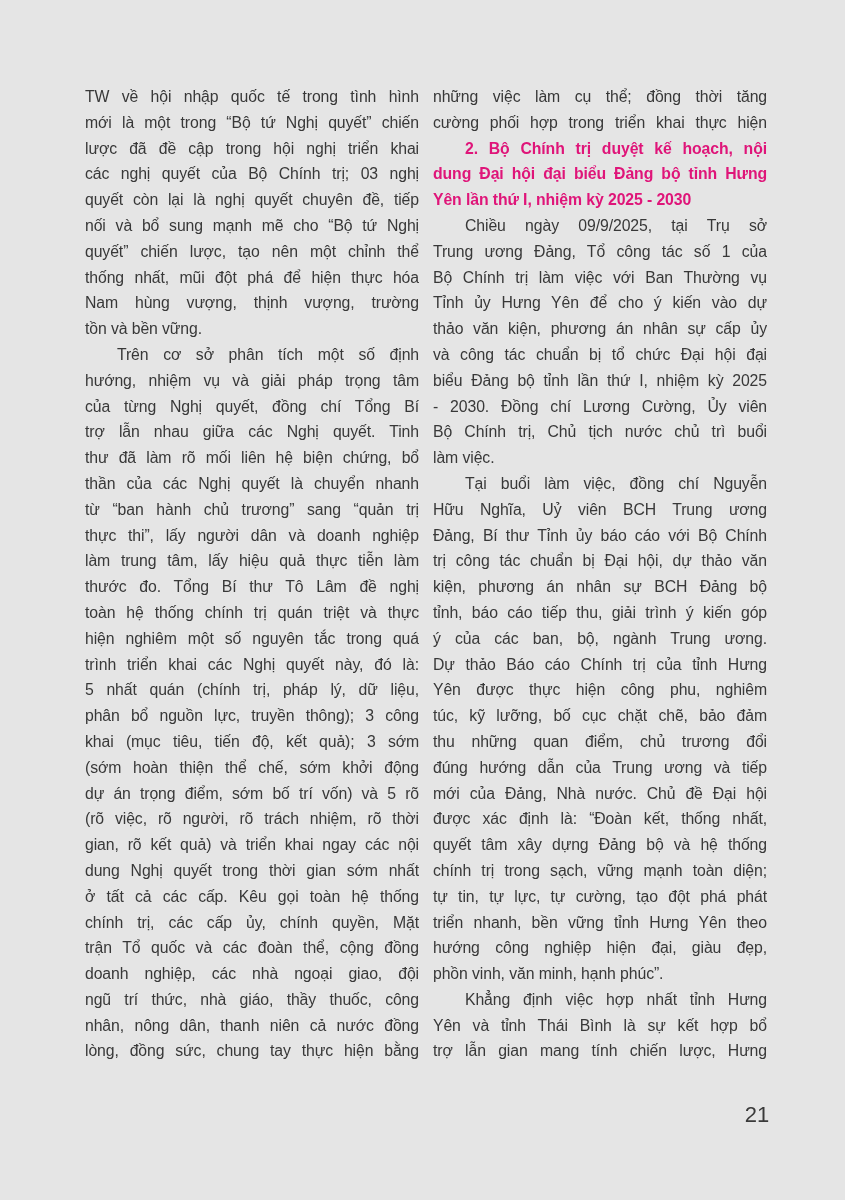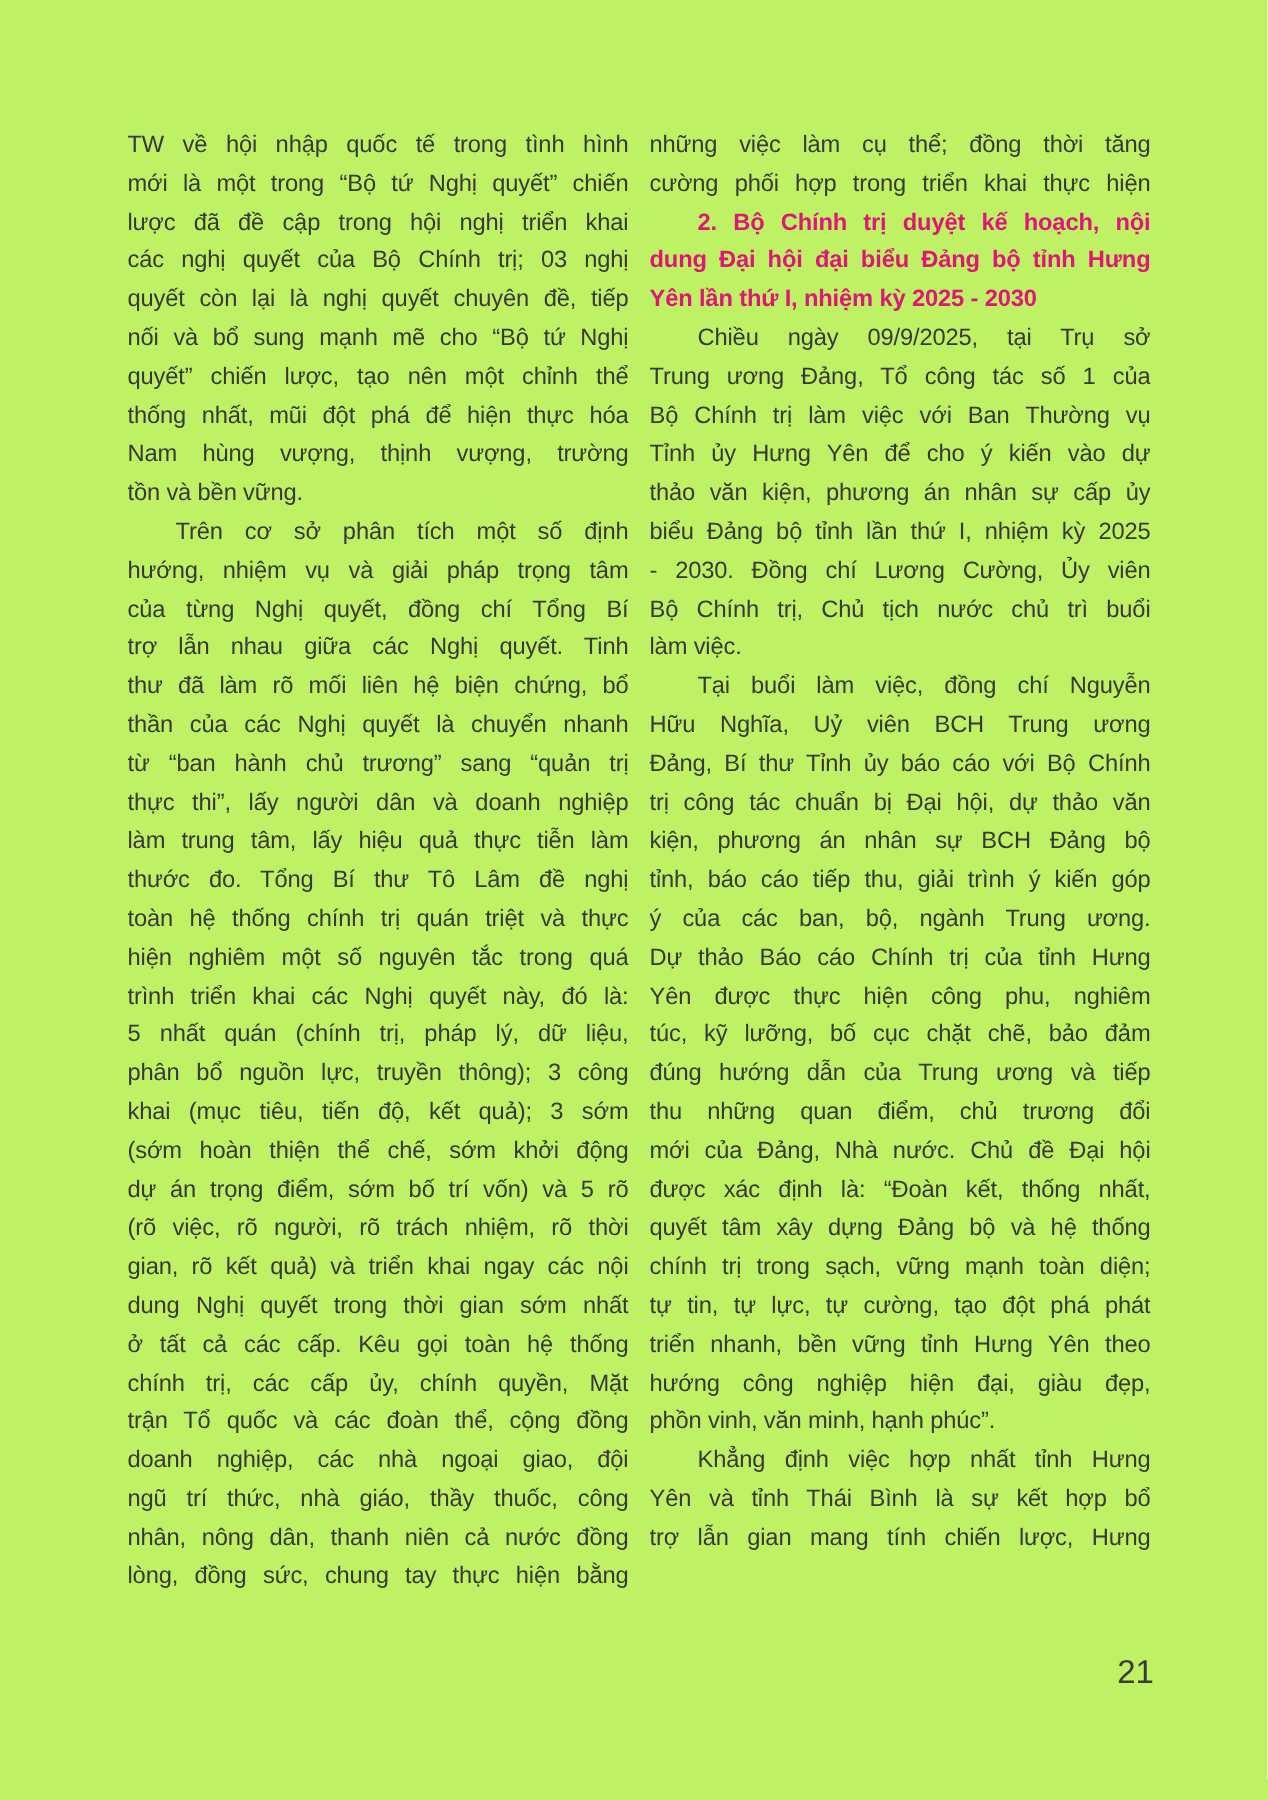--- a/index.html
+++ b/index.html
@@ -4,21 +4,21 @@
 <style>
   html, body {
     margin: 0;
     padding: 0;
     background: #ffffff;
   }
   #page {
     position: relative;
     width: 845px;
     height: 1200px;
-    background: #bef264;
+    background: #e5e5e5;
     overflow: hidden;
     font-family: "Liberation Sans", sans-serif;
   }
   .columns {
     position: absolute;
     left: 85px;
     top: 84px;
     display: flex;
     gap: 14px;
   }
@@ -105,36 +105,37 @@
         <div class="line body">những việc làm cụ thể; đồng thời tăng</div>
         <div class="line body">cường phối hợp trong triển khai thực hiện</div>
         <div class="line heading indent" style="color: rgb(223, 21, 121);">2. Bộ Chính trị duyệt kế hoạch, nội</div>
         <div class="line heading" style="color: rgb(223, 21, 121);">dung Đại hội đại biểu Đảng bộ tỉnh Hưng</div>
         <div class="line heading endline" style="color: rgb(223, 21, 121);">Yên lần thứ I, nhiệm kỳ 2025 - 2030</div>
         <div class="line body indent">Chiều ngày 09/9/2025, tại Trụ sở</div>
         <div class="line body">Trung ương Đảng, Tổ công tác số 1 của</div>
         <div class="line body">Bộ Chính trị làm việc với Ban Thường vụ</div>
         <div class="line body">Tỉnh ủy Hưng Yên để cho ý kiến vào dự</div>
         <div class="line body">thảo văn kiện, phương án nhân sự cấp ủy</div>
+        <div class="line body">và công tác chuẩn bị tổ chức Đại hội đại</div>
         <div class="line body">biểu Đảng bộ tỉnh lần thứ I, nhiệm kỳ 2025</div>
         <div class="line body">- 2030. Đồng chí Lương Cường, Ủy viên</div>
         <div class="line body">Bộ Chính trị, Chủ tịch nước chủ trì buổi</div>
         <div class="line body endline">làm việc.</div>
         <div class="line body indent">Tại buổi làm việc, đồng chí Nguyễn</div>
         <div class="line body">Hữu Nghĩa, Uỷ viên BCH Trung ương</div>
         <div class="line body">Đảng, Bí thư Tỉnh ủy báo cáo với Bộ Chính</div>
         <div class="line body">trị công tác chuẩn bị Đại hội, dự thảo văn</div>
         <div class="line body">kiện, phương án nhân sự BCH Đảng bộ</div>
         <div class="line body">tỉnh, báo cáo tiếp thu, giải trình ý kiến góp</div>
         <div class="line body">ý của các ban, bộ, ngành Trung ương.</div>
         <div class="line body">Dự thảo Báo cáo Chính trị của tỉnh Hưng</div>
         <div class="line body">Yên được thực hiện công phu, nghiêm</div>
         <div class="line body">túc, kỹ lưỡng, bố cục chặt chẽ, bảo đảm</div>
+        <div class="line body">thu những quan điểm, chủ trương đổi</div>
         <div class="line body">đúng hướng dẫn của Trung ương và tiếp</div>
-        <div class="line body">thu những quan điểm, chủ trương đổi</div>
         <div class="line body">mới của Đảng, Nhà nước. Chủ đề Đại hội</div>
         <div class="line body">được xác định là: “Đoàn kết, thống nhất,</div>
         <div class="line body">quyết tâm xây dựng Đảng bộ và hệ thống</div>
         <div class="line body">chính trị trong sạch, vững mạnh toàn diện;</div>
         <div class="line body">tự tin, tự lực, tự cường, tạo đột phá phát</div>
         <div class="line body">triển nhanh, bền vững tỉnh Hưng Yên theo</div>
         <div class="line body">hướng công nghiệp hiện đại, giàu đẹp,</div>
         <div class="line body endline">phồn vinh, văn minh, hạnh phúc”.</div>
         <div class="line body indent">Khẳng định việc hợp nhất tỉnh Hưng</div>
         <div class="line body">Yên và tỉnh Thái Bình là sự kết hợp bổ</div>

